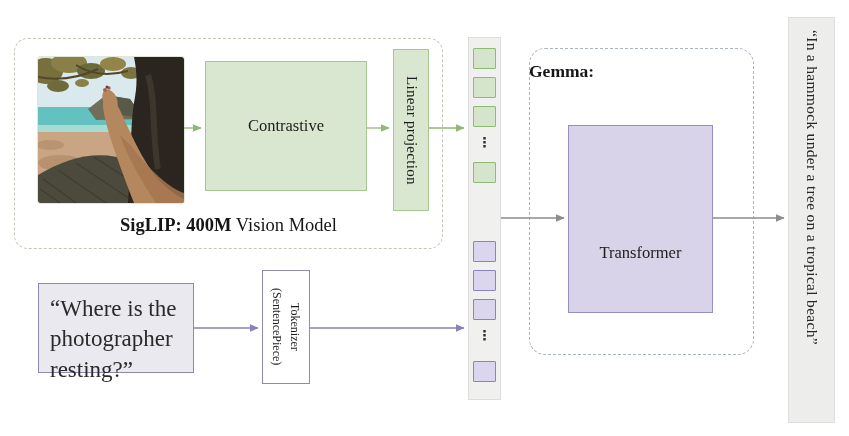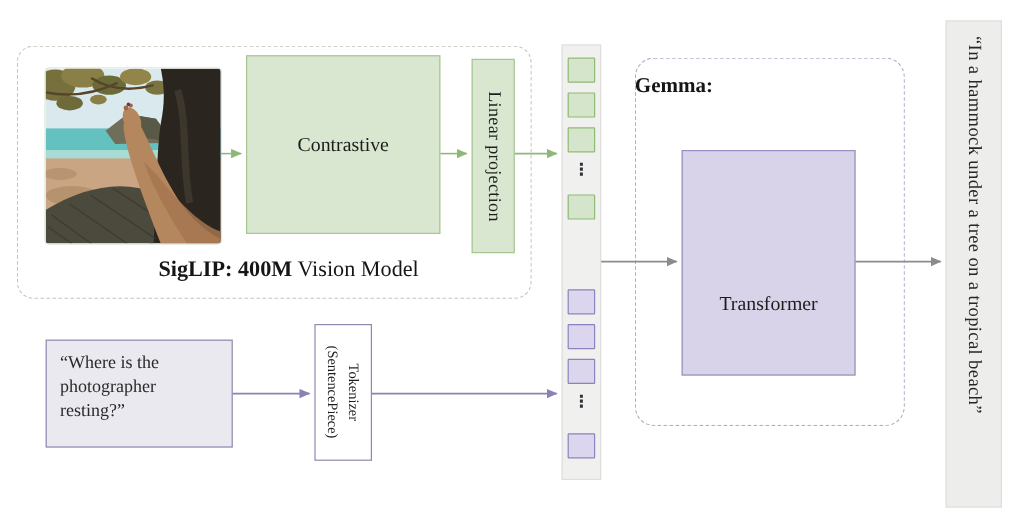--- a/index.html
+++ b/index.html
@@ -22,26 +22,26 @@
 
   .center-flex { display:flex; align-items:center; justify-content:center; }
 
   .encoder-label { font-size:16.5px; line-height:1.32; text-align:center; color:#1d1d1d; }
   .decoder-label { font-size:16.5px; line-height:1.35; text-align:center; color:#1d1d1d; }
 
   .vtext { writing-mode:vertical-rl; }
 
   .proj-label { font-size:15px; color:#1d1d1d; letter-spacing:0.3px; }
 
-  .siglip-label { font-size:18.5px; text-align:center; color:#161616;margin-left:12px; }
+  .siglip-label { font-size:18.5px; text-align:center; color:#161616; }
   .siglip-label b { font-weight:bold; }
 
   .gemma-title { font-size:17.5px; line-height:1.32; text-align:left; color:#161616; }
 
-  .question-text { font-size:15px; line-height:1.32; color:#2a2a2a; }
+  .question-text { font-size:23px; line-height:1.32; color:#2a2a2a; }
 
   .tokenizer-label { font-size:12px; line-height:1.5; color:#1d1d1d; text-align:center; }
 
   .caption-text { font-size:15.5px; letter-spacing:0.3px; color:#262626; }
 
   .token { position:absolute; left:4px; width:23px; height:21px; border-radius:1px; }
   .token.green  { background:#d5e5cb; border:1px solid #8fba74; }
   .token.purple { background:#dbd6ed; border:1px solid #8b83bd; }
   .ellipsis { position:absolute; left:0; width:100%; text-align:center; font-size:14px; font-weight:bold;
               color:#30303a; line-height:1; letter-spacing:0; font-family:"DejaVu Sans", sans-serif; }
@@ -86,21 +86,21 @@
       </g>
       <path d="M146,146 L96,146 C83,112 67,70 65,50 C64,41 72,37 77,44 C86,58 100,100 122,124 C130,132 140,140 146,142 Z" fill="#b5875e"></path>
       <path d="M146,146 L118,146 C103,124 88,96 82,78 L94,90 C106,106 128,130 146,136 Z" fill="#a5764f" opacity="0.85"></path>
       <ellipse cx="72" cy="43" rx="7" ry="11" fill="#b5875e" transform="rotate(-24 72 43)"></ellipse>
       <circle cx="67" cy="33" r="2" fill="#9a6b46"></circle>
       <circle cx="71" cy="31" r="1.7" fill="#9a6b46"></circle>
       <circle cx="69" cy="30" r="1.5" fill="#7c2d52"></circle>
     </svg>
   </div>
 
-  <div class="abs box-green center-flex" style="left:205px; top:46px; width:162px; height:149px; z-index:2;">
+  <div class="abs box-green center-flex" style="left:205px; top:61px; width:162px; height:130px; z-index:2;">
     <div class="encoder-label">
       <div>Contrastive</div>
     </div>
   </div>
 
   <div class="abs box-green center-flex" style="left:393px; top:49px; width:36px; height:162px; z-index:2;">
     <span class="vtext proj-label">Linear projection</span>
   </div>
 
   <div class="abs siglip-label" style="left:14px; top:215px; width:429px; z-index:2;">

